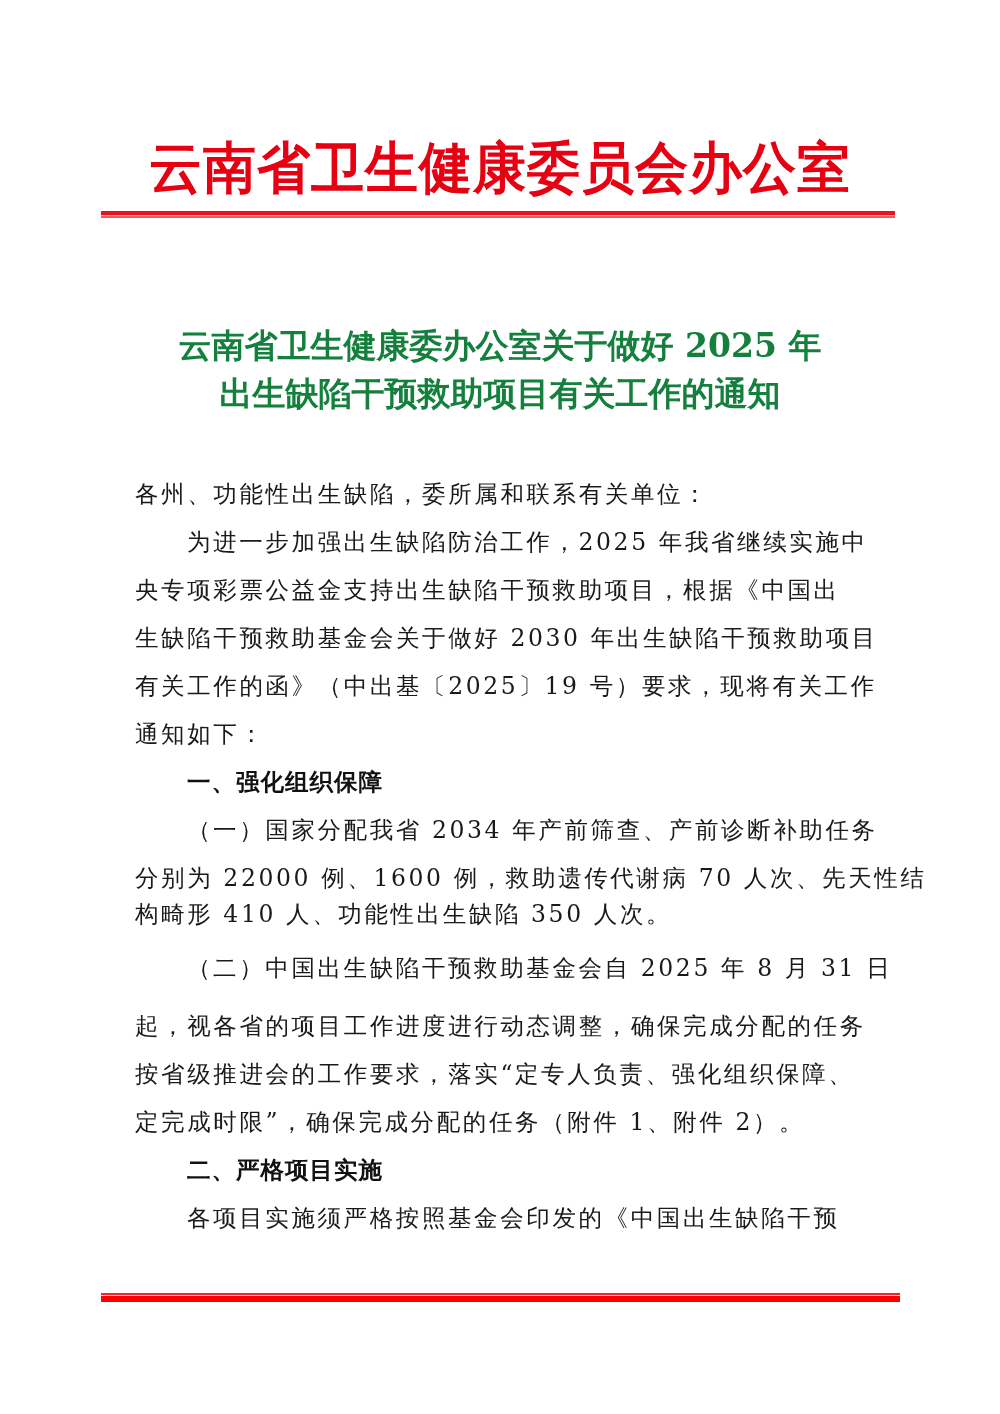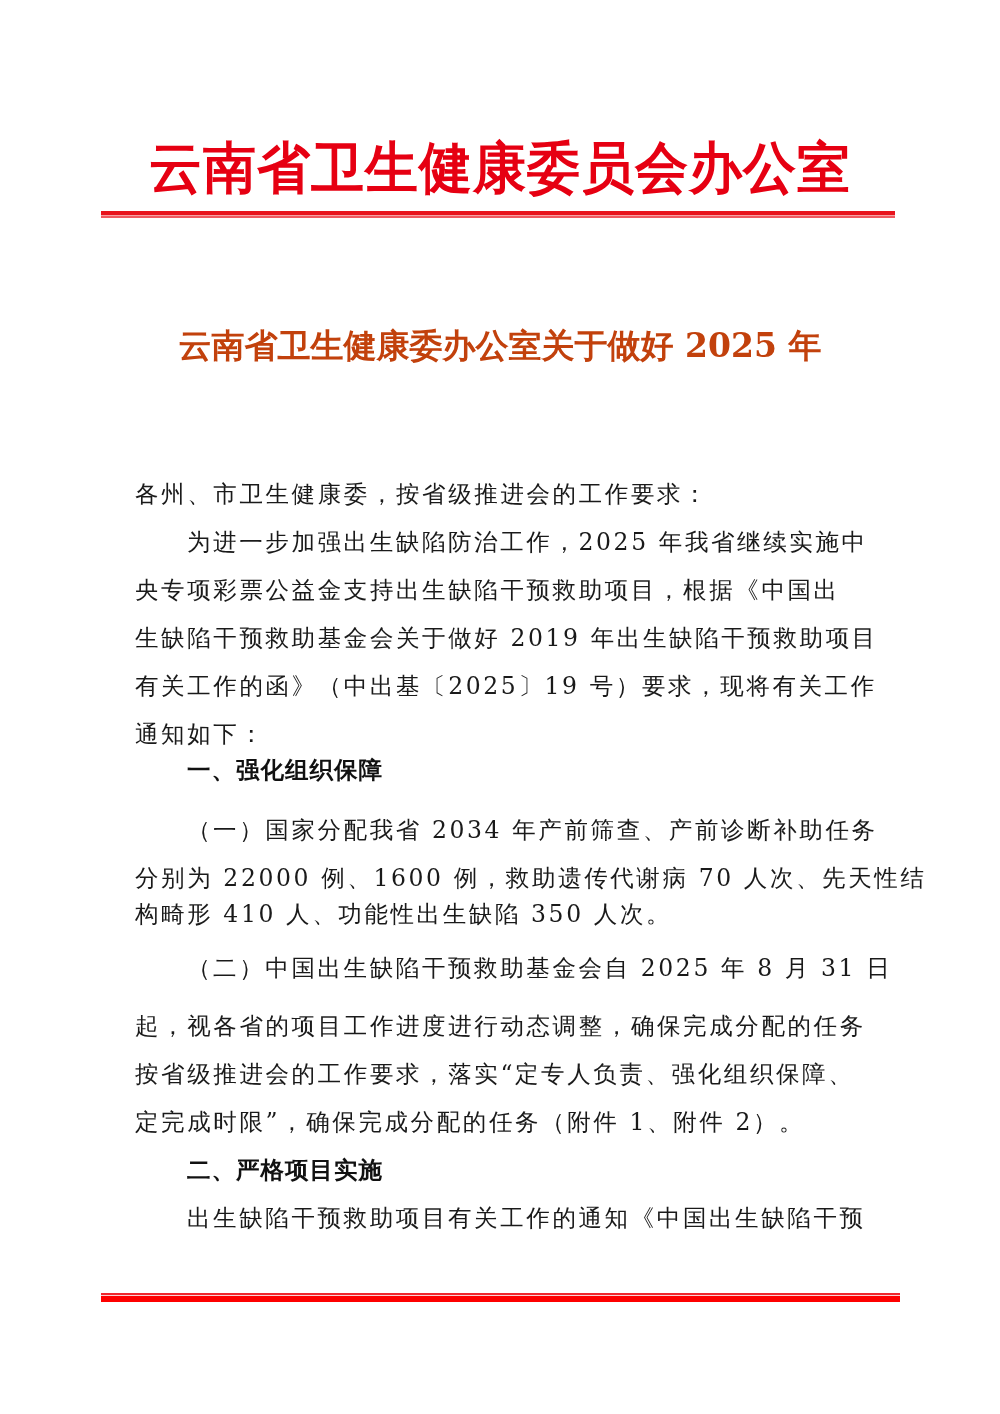--- a/index.html
+++ b/index.html
@@ -12,21 +12,21 @@
       font-size: 53px; font-weight: bold; letter-spacing: 1px; line-height: 70px;
       transform: scaleY(1.05);
     }
     .red-line-top { position: absolute; left: 101px; top: 211px; width: 794px; }
     .red-line-top .thick { height: 4px; background: #e8131c; }
     .red-line-top .gap { height: 1px; background: #f7a0a4; }
     .red-line-top .thin { height: 2px; background: #ef5a60; }
 
     .doc-title {
       position: absolute; left: 120px; top: 322px; width: 760px;
-      text-align: center; color: #c2410c;
+      text-align: center; color: #15803d;
       font-family: "DejaVu Serif", "Liberation Serif", serif;
       font-weight: bold; font-size: 33px; line-height: 48px;
     }
     .doc-title div { white-space: nowrap; }
 
     .body {
       position: absolute; left: 135px; top: 470px; width: 730px;
       font-family: "DejaVu Serif", "Liberation Serif", serif;
       font-size: 23.5px; color: #1a1a1a; letter-spacing: 2.6px;
     }
@@ -50,39 +50,40 @@
   <div class="org-header">云南省卫生健康委员会办公室</div>
 
   <div class="red-line-top">
     <div class="thick"></div>
     <div class="gap"></div>
     <div class="thin"></div>
   </div>
 
   <div class="doc-title">
     <div>云南省卫生健康委办公室关于做好 2025 年</div>
+    <div>出生缺陷干预救助项目有关工作的通知</div>
   </div>
 
   <div class="body">
-    <div class="line" style="top:0px">各州、市卫生健康委，按省级推进会的工作要求：</div>
+    <div class="line" style="top:0px">各州、功能性出生缺陷，委所属和联系有关单位：</div>
     <div class="line indent" style="top:48px">为进一步加强出生缺陷防治工作，2025 年我省继续实施中</div>
     <div class="line" style="top:96px">央专项彩票公益金支持出生缺陷干预救助项目，根据《中国出</div>
-    <div class="line" style="top:144px">生缺陷干预救助基金会关于做好 2019 年出生缺陷干预救助项目</div>
+    <div class="line" style="top:144px">生缺陷干预救助基金会关于做好 2030 年出生缺陷干预救助项目</div>
     <div class="line" style="top:192px">有关工作的函》（中出基〔2025〕19 号）要求，现将有关工作</div>
     <div class="line" style="top:240px">通知如下：</div>
-    <div class="line indent heading" style="top:276px">一、强化组织保障</div>
+    <div class="line indent heading" style="top:288px">一、强化组织保障</div>
     <div class="line indent" style="top:336px">（一）国家分配我省 2034 年产前筛查、产前诊断补助任务</div>
     <div class="line" style="top:384px">分别为 22000 例、1600 例，救助遗传代谢病 70 人次、先天性结</div>
     <div class="line" style="top:420px">构畸形 410 人、功能性出生缺陷 350 人次。</div>
     <div class="line indent" style="top:474px">（二）中国出生缺陷干预救助基金会自 2025 年 8 月 31 日</div>
     <div class="line" style="top:532px">起，视各省的项目工作进度进行动态调整，确保完成分配的任务</div>
     <div class="line" style="top:580px">按省级推进会的工作要求，落实“定专人负责、强化组织保障、</div>
     <div class="line" style="top:628px">定完成时限”，确保完成分配的任务（附件 1、附件 2）。</div>
     <div class="line indent heading" style="top:676px">二、严格项目实施</div>
-    <div class="line indent" style="top:724px">出生缺陷干预救助项目有关工作的通知《中国出生缺陷干预</div>
+    <div class="line indent" style="top:724px">各项目实施须严格按照基金会印发的《中国出生缺陷干预</div>
   </div>
 
   <div class="red-line-bottom">
     <div class="thin"></div>
     <div class="gap"></div>
     <div class="thick"></div>
   </div>
 
 </div>
 

